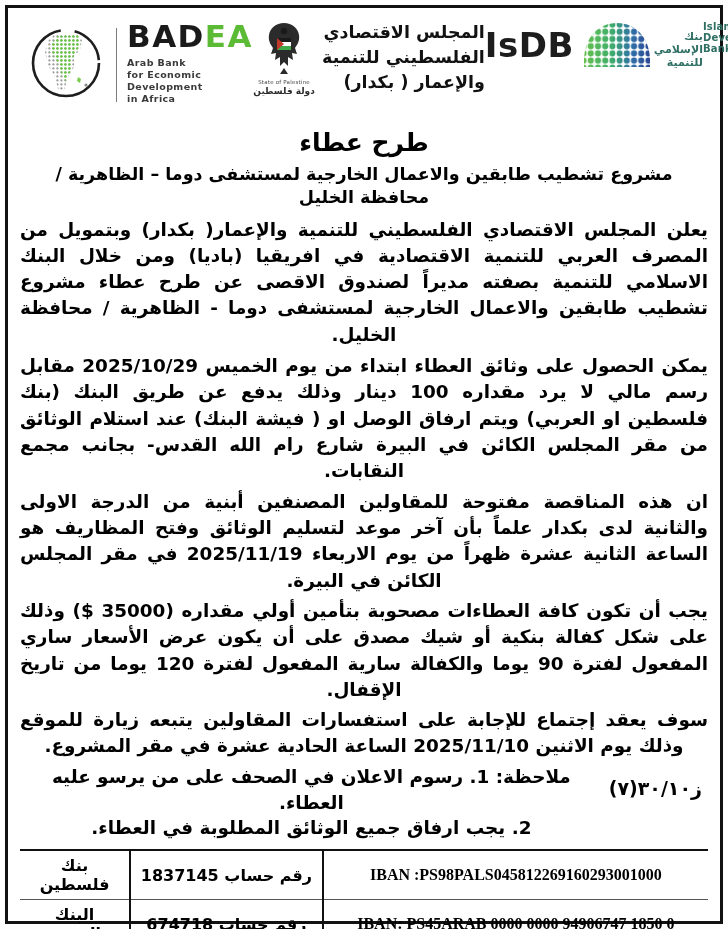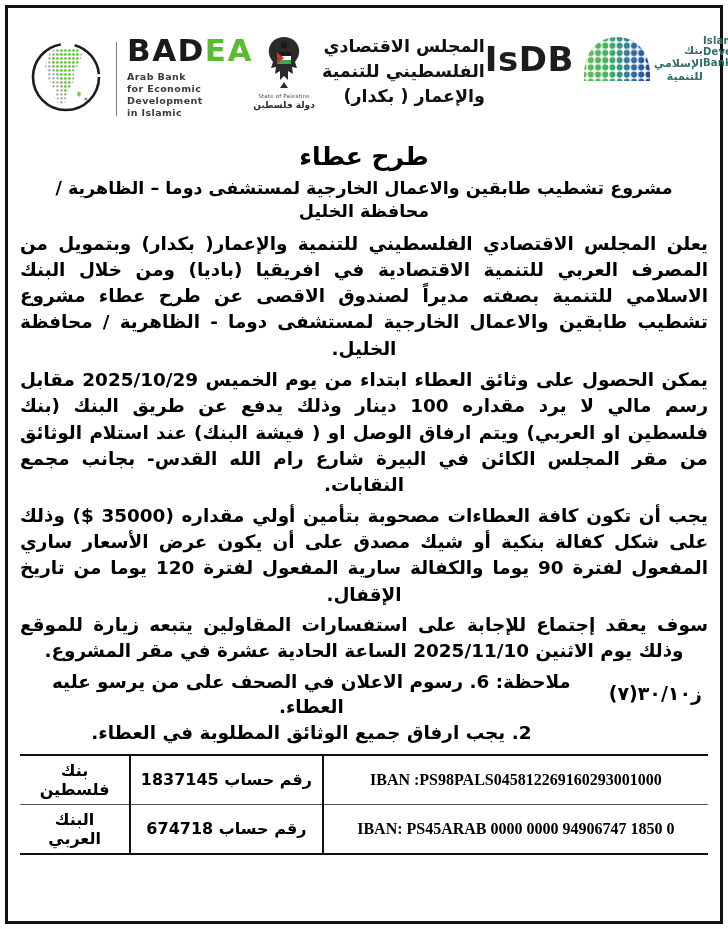--- a/index.html
+++ b/index.html
@@ -18,21 +18,21 @@
     position: relative;
     width: 728px; height: 929px;
     background: #fdfdfd;
     padding: 5px;
   }
   .frame {
     position: relative;
     width: 100%; height: 100%;
     border: 3px solid #111;
     background: #fff;
-    padding: 23px 12px 0 12px;
+    padding: 9px 12px 0 12px;
   }
 
   
   .header {
     display: flex;
     align-items: flex-start;
     justify-content: space-between;
     direction: ltr;
     height: 104px;
     padding: 2px 4px 0 4px;
@@ -171,21 +171,21 @@
             <circle cx="62" cy="66" r="1.6" fill="#8a8a8a"></circle>
           </svg>
         </span>
         <span class="badea-divider"></span>
         <span class="badea-text">
           <span class="badea-word"><span>BAD</span><span class="g">E</span><span class="g">A</span></span>
           <span class="badea-sub">
             <div>Arab Bank</div>
             <div>for Economic</div>
             <div>Development</div>
-            <div>in Islamic</div>
+            <div>in Africa</div>
           </span>
         </span>
       </div>
 
       <div class="council">
         <span class="emblem-wrap">
           <span class="emblem">
             <svg viewBox="0 0 46 58" width="46" height="58" aria-hidden="true">
               <path d="M23 3 C15 3 9 8 8 15 C7 21 10 25 12 28 L10 34 L15 33 L14 40 L19 37 L19 46 L23 42 L27 46 L27 37 L32 40 L31 33 L36 34 L34 28 C36 25 39 21 38 15 C37 8 31 3 23 3 Z" fill="#2b2b2b"></path>
               <rect x="16" y="18" width="14" height="4" fill="#1a1a1a"></rect>
@@ -239,27 +239,28 @@
         <span class="isdb-en">Islamic Development Bank</span>
       </div>
     </div>
 
     <div class="doc-title">طرح عطاء</div>
     <div class="doc-subtitle">مشروع تشطيب طابقين والاعمال الخارجية لمستشفى دوما – الظاهرية / محافظة الخليل</div>
 
     <div class="body-text">
       <p class="para p1">يعلن المجلس الاقتصادي الفلسطيني للتنمية والإعمار( بكدار) وبتمويل من المصرف العربي للتنمية الاقتصادية في افريقيا (باديا) ومن خلال البنك الاسلامي للتنمية بصفته مديراً لصندوق الاقصى عن طرح عطاء مشروع تشطيب طابقين والاعمال الخارجية لمستشفى دوما - الظاهرية / محافظة الخليل.</p>
       <p class="para">يمكن الحصول على وثائق العطاء ابتداء من يوم الخميس 2025/10/29 مقابل رسم مالي لا يرد مقداره 100 دينار وذلك يدفع عن طريق البنك (بنك فلسطين او العربي) ويتم ارفاق الوصل او ( فيشة البنك) عند استلام الوثائق من مقر المجلس الكائن في البيرة شارع رام الله القدس- بجانب مجمع النقابات.</p>
+      <p class="para">ان هذه المناقصة مفتوحة للمقاولين المصنفين أبنية من الدرجة الاولى والثانية لدى بكدار علماً بأن آخر موعد لتسليم الوثائق وفتح المظاريف هو الساعة الثانية عشرة ظهراً من يوم الاربعاء 2025/11/19 في مقر المجلس الكائن في البيرة.</p>
       <p class="para">يجب أن تكون كافة العطاءات مصحوبة بتأمين أولي مقداره (35000 $) وذلك على شكل كفالة بنكية أو شيك مصدق على أن يكون عرض الأسعار ساري المفعول لفترة 90 يوما والكفالة سارية المفعول لفترة 120 يوما من تاريخ الإقفال.</p>
       <p class="para">سوف يعقد إجتماع للإجابة على استفسارات المقاولين يتبعه زيارة للموقع وذلك يوم الاثنين 2025/11/10 الساعة الحادية عشرة في مقر المشروع.</p>
     </div>
 
     <div class="note-row">
       <div class="note-col">
-        <div class="note-line">ملاحظة: 6. رسوم الاعلان في الصحف على من يرسو عليه العطاء.</div>
+        <div class="note-line">ملاحظة: 1. رسوم الاعلان في الصحف على من يرسو عليه العطاء.</div>
         <div class="note-line">2. يجب ارفاق جميع الوثائق المطلوبة في العطاء.</div>
       </div>
       <div class="ref-code">ز٣٠/١٠(٧)</div>
     </div>
 
     <table class="bank-table">
       <tbody>
         <tr>
           <td class="col-iban">IBAN :PS98PALS045812269160293001000</td>
           <td class="col-acct">رقم حساب 1837145</td>

